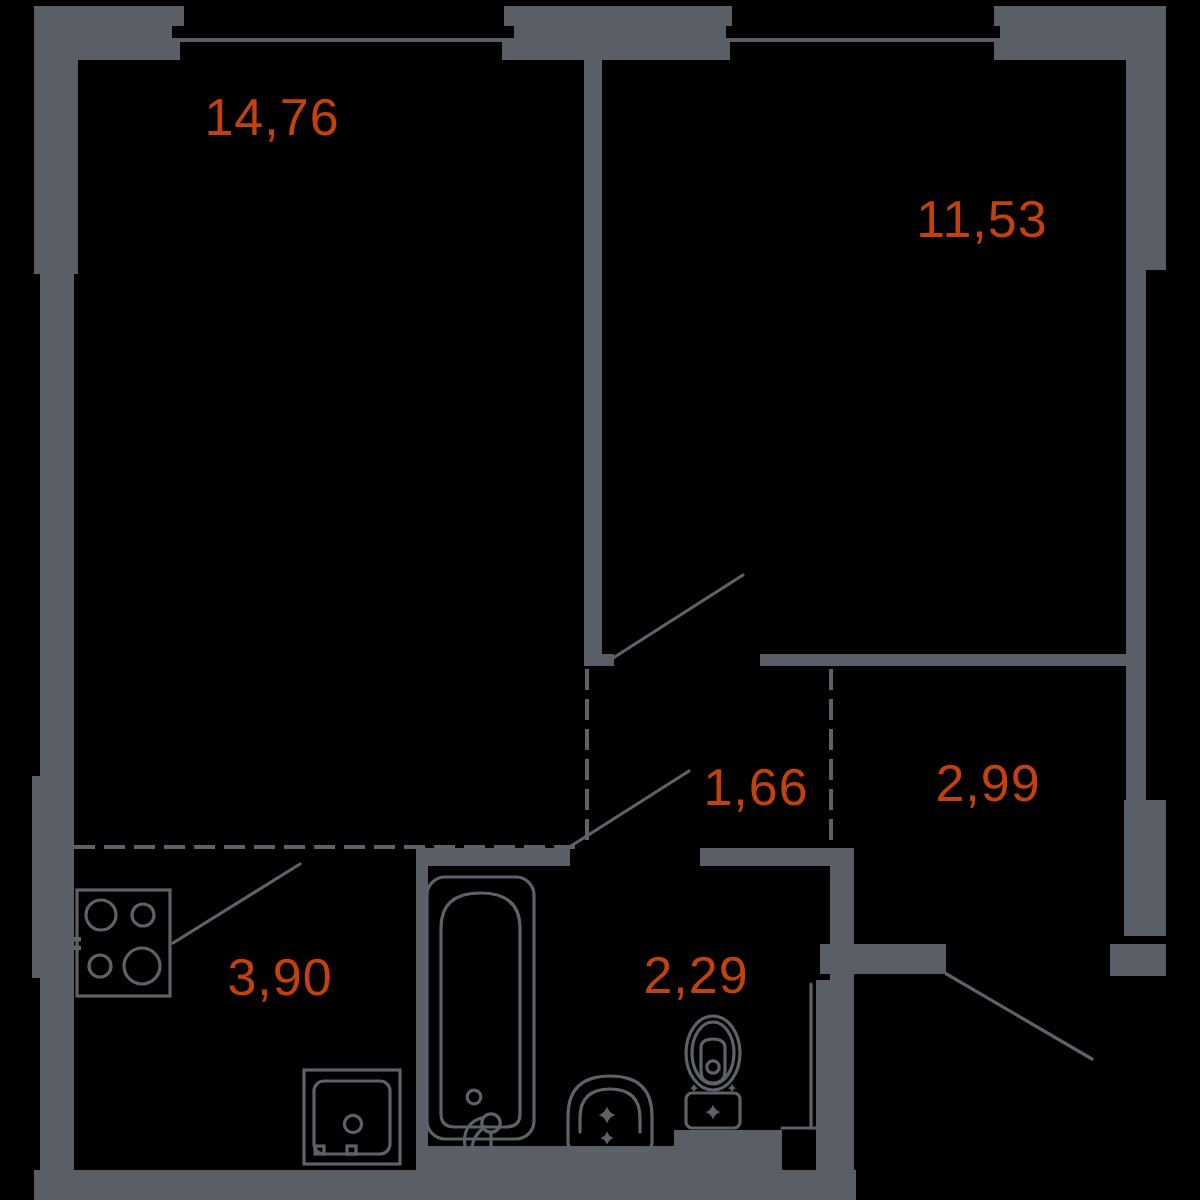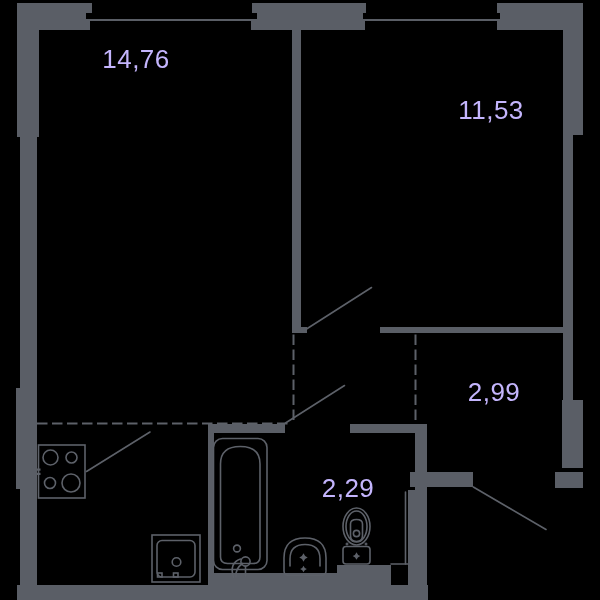--- a/index.html
+++ b/index.html
@@ -1,21 +1,21 @@
 <!DOCTYPE html>
 <html><head>
 <meta charset="utf-8">
 <style>
   html,body{margin:0;padding:0;background:#000;}
   .plan{position:relative;width:600px;height:600px;background:#000;overflow:hidden;
         font-family:"Liberation Sans", sans-serif;}
   .w{position:absolute;background:#5a5e66;}
   .win{position:absolute;background:#000;}
   .fx{position:absolute;left:0;top:0;}
-  .area-label{position:absolute;transform:translate(-50%,-50%);color:#c4b5fd;
+  .area-label{position:absolute;transform:translate(-50%,-50%);color:#c2410c;
               font-size:26px;font-weight:500;letter-spacing:.5px;white-space:nowrap;}
 </style>
 </head>
 <body>
 
 <div class="plan">
 
   <div class="w" style="left:17px;top:3px;width:566px;height:27px;"></div>
   <div class="w" style="left:17px;top:3px;width:22px;height:134px;"></div>
   <div class="w" style="left:20px;top:137px;width:17px;height:463px;"></div>
@@ -107,16 +107,18 @@
         <circle cx="356.5" cy="533.5" r="3.1"></circle>
         <path fill="#5d6169" stroke="none" transform="translate(356.5,556)" d="M0,-3.8 Q0.9,-0.9 3.8,0 Q0.9,0.9 0,3.8 Q-0.9,0.9 -3.8,0 Q-0.9,-0.9 0,-3.8 Z"></path>
         <path fill="#5d6169" stroke="none" transform="translate(347,544) scale(0.5)" d="M0,-4 Q1,-1 4,0 Q1,1 0,4 Q-1,1 -4,0 Q-1,-1 0,-4 Z"></path>
         <path fill="#5d6169" stroke="none" transform="translate(366,544) scale(0.5)" d="M0,-4 Q1,-1 4,0 Q1,1 0,4 Q-1,1 -4,0 Q-1,-1 0,-4 Z"></path>
       </g>
     </g>
   </svg>
 
   <div class="area-label" style="left:136px;top:59px;">14,76</div>
   <div class="area-label" style="left:491px;top:62px;margin-top:48px;">11,53</div>
+  <div class="area-label" style="left:378px;top:394px;">1,66</div>
   <div class="area-label" style="left:494px;top:392px;">2,99</div>
+  <div class="area-label" style="left:140px;top:489px;">3,90</div>
   <div class="area-label" style="left:348px;top:488px;">2,29</div>
 
 </div>
 
 </body></html>

